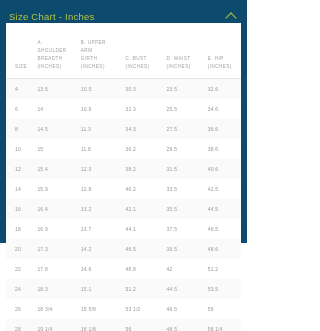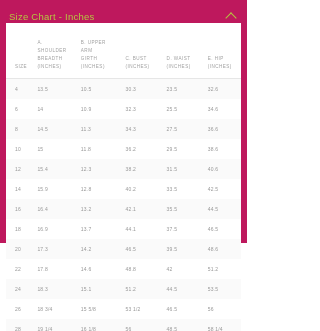--- a/index.html
+++ b/index.html
@@ -12,21 +12,21 @@
     height: 331px;
     overflow: hidden;
     font-family: "Liberation Sans", sans-serif;
     -webkit-font-smoothing: antialiased;
   }
 
   #size-chart-panel {
     width: 247px;
     height: 243px;
     box-sizing: border-box;
-    background: #be185d;
+    background: #0c4a6e;
     position: relative;
   }
 
   
   .panel-header {
     display: flex;
     align-items: center;
     justify-content: space-between;
     padding: 9px 9px 0 9px;
     box-sizing: border-box;

